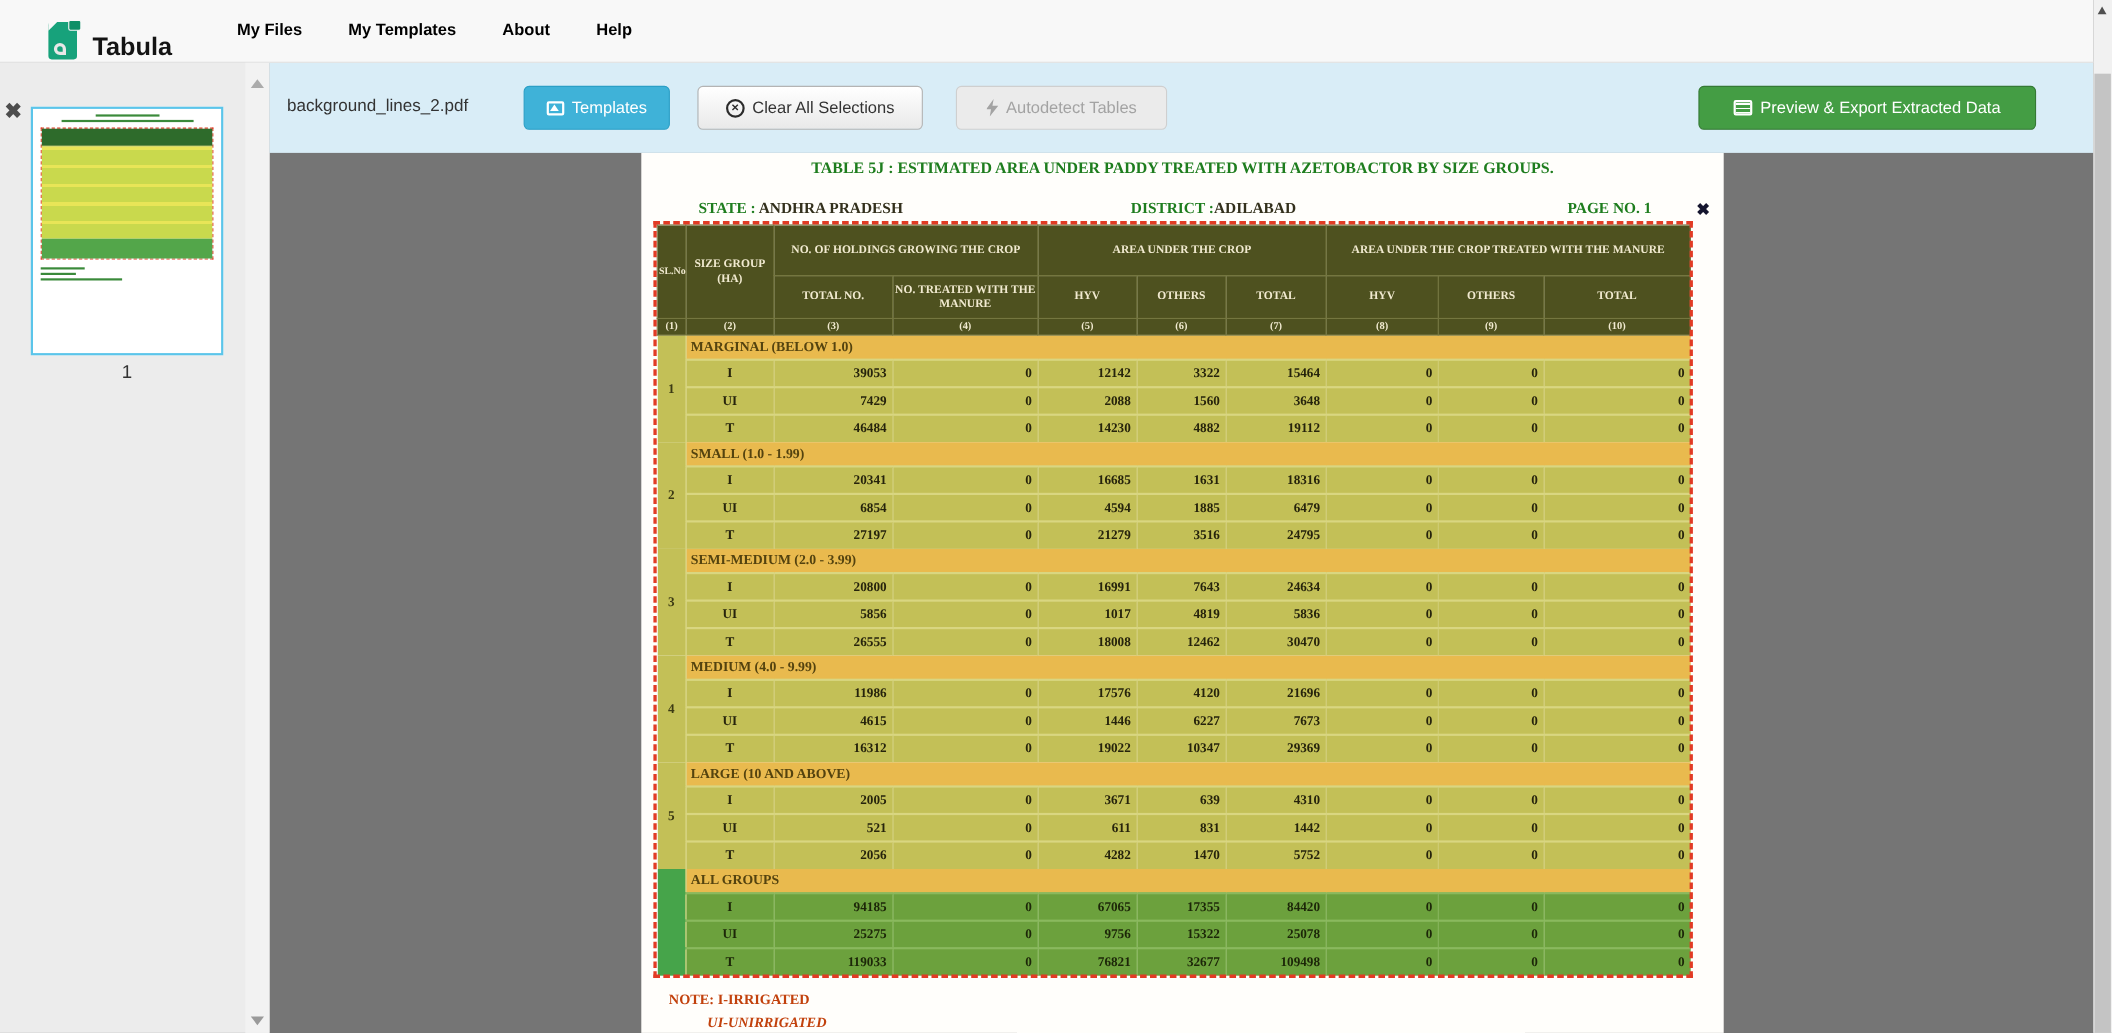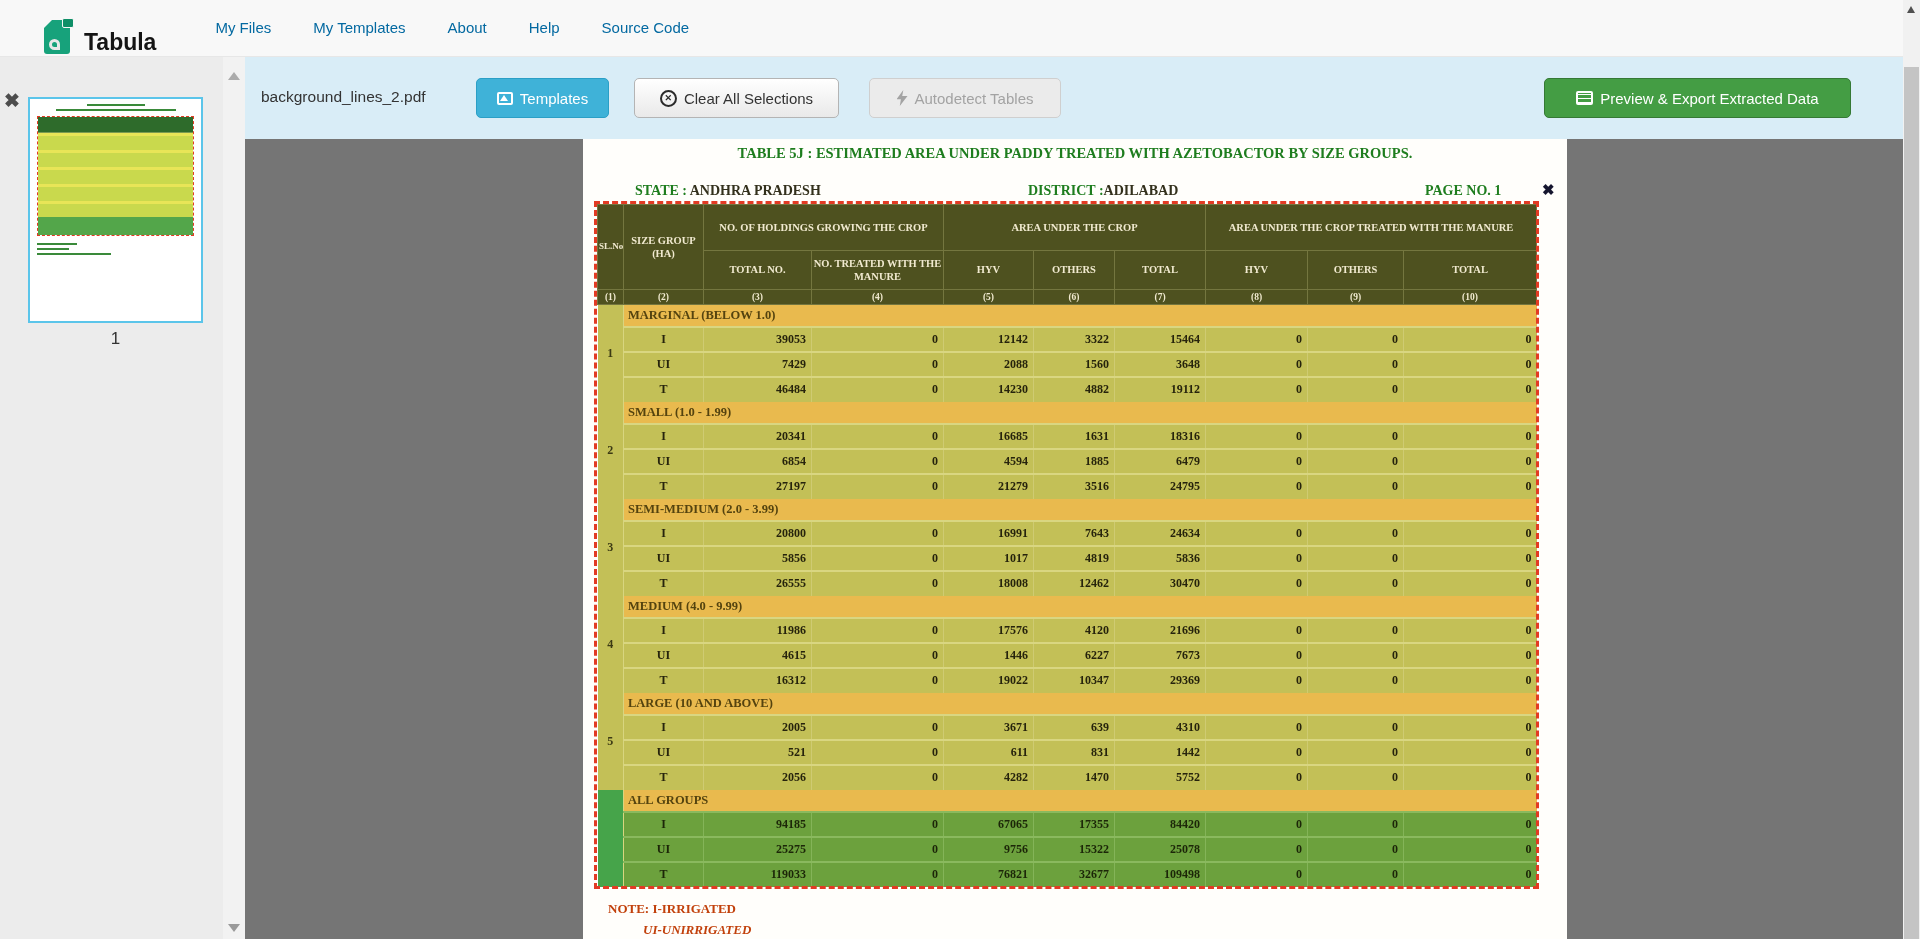--- a/index.html
+++ b/index.html
@@ -18,22 +18,22 @@
                border-top:8px solid #f8f8f8; border-right:8px solid transparent; }
   .logo .curl { position:absolute; left:5px; bottom:6px; width:11px; height:11px;
                border:3px solid #e8e8e8; border-radius:50% 50% 0 50%; }
   .logo .lock { position:absolute; right:0; top:0; width:12px; height:10px;
                background:#0f8f67; border:1.5px solid #f8f8f8; border-radius:2px; }
   .logo .lock::before { content:""; position:absolute; left:2px; top:-6px; width:5px;
                height:5px; border:1.5px solid #f8f8f8; border-bottom:none;
                border-radius:4px 4px 0 0; }
   .brand { font-size:23px; font-weight:bold; color:#141414; margin-left:10px; }
   .nav-menu { display:flex; margin-left:38px; }
-  .nav-item { color:#0369a1; font-size:15px; text-decoration:none; padding:0 21px;
-              line-height:57px; cursor:pointer; white-space:nowrap; }
+  .nav-item { color:#000000; font-size:15px; text-decoration:none; padding:0 21px;
+              line-height:57px; cursor:pointer; white-space:nowrap;font-weight:bold; }
   .support { position:absolute; right:92px; top:0; line-height:57px; color:#777;
              font-size:15px; cursor:pointer; }
 
   
   .sidebar { position:absolute; left:0; top:57px; width:245px; height:882px;
              background:#ececec; z-index:3; }
   .sidebar-scrollstrip { position:absolute; right:0; top:0; width:22px; height:100%;
              background:#f2f2f2; }
   .tri-up { position:absolute; left:5px; top:15px; width:0; height:0;
             border-left:6px solid transparent; border-right:6px solid transparent;
@@ -148,21 +148,20 @@
       <span class="doc"></span>
       <span class="curl"></span>
       <span class="lock"></span>
     </span>
     <span class="brand">Tabula</span>
     <nav class="nav-menu">
         <a class="nav-item">My Files</a>
         <a class="nav-item">My Templates</a>
         <a class="nav-item">About</a>
         <a class="nav-item">Help</a>
-        <a class="nav-item">Source Code</a>
       </nav>
   </header>
 
   <div class="sidebar">
     <span class="file-close">✖</span>
     <div class="thumb">
       <div class="mini-line t1"></div>
       <div class="mini-line t2"></div>
       <div class="mini-table">
         <div class="mini-head"></div>

